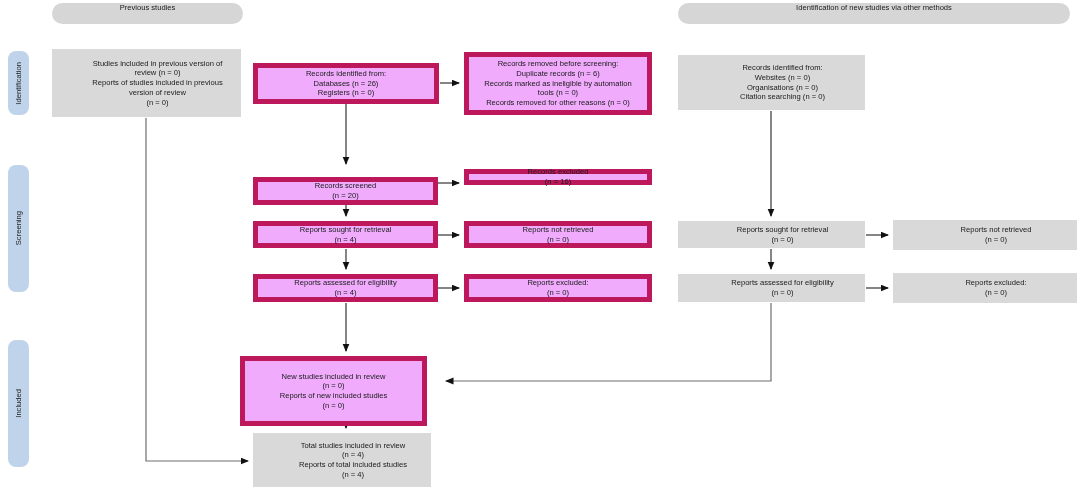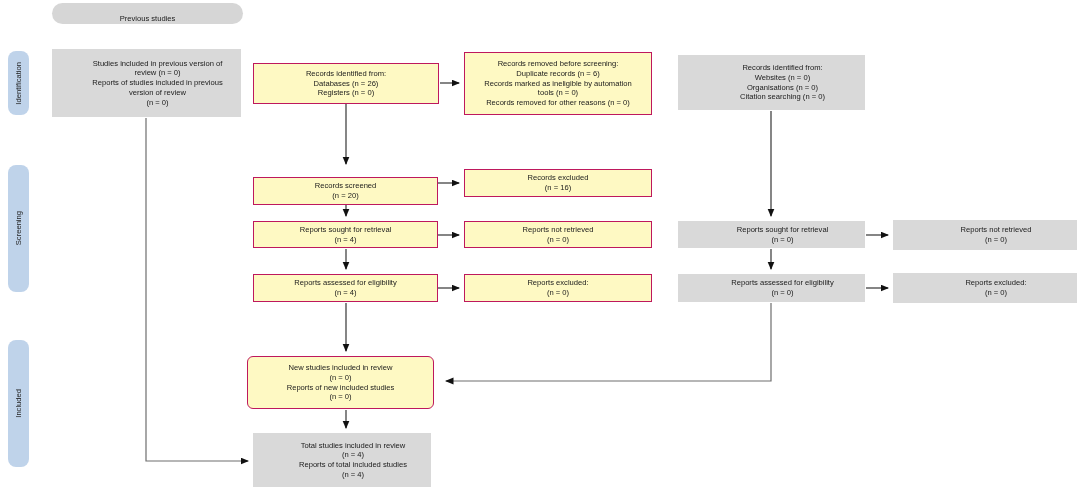--- a/index.html
+++ b/index.html
@@ -2,38 +2,38 @@
 <html><head>
 <meta charset="utf-8">
 <style>
   html,body{margin:0;padding:0;background:#ffffff;}
   #stage{
     position:relative;width:1080px;height:491px;background:#ffffff;
     font-family:"Liberation Sans","DejaVu Sans",sans-serif;
     font-size:7.6px;line-height:1.28;color:#1a1a1a;overflow:hidden;
   }
   .hdr{
-    position:absolute;display:flex;align-items:flex-end;justify-content:center;
+    position:absolute;display:flex;align-items:flex-start;justify-content:center;
     border-radius:11px;text-align:center;
   }
   .hdr-gray{background:var(--header-gray,#d6d6d6);}
   .hdr-yellow{background:var(--yellow,#fdc120);}
   .stage-label{
     position:absolute;background:var(--stage-blue,#bfd3ea);border-radius:8px;
     display:flex;align-items:center;justify-content:center;
   }
   .stage-label span{
     writing-mode:vertical-rl;transform:rotate(180deg);
     white-space:nowrap;color:#222;
   }
   .box{
     position:absolute;display:flex;align-items:center;justify-content:center;
     text-align:center;box-sizing:border-box;padding:1px 2px;
   }
-  .box-white{background:#fef9c3;border:1px solid #be185d;}
+  .box-white{background:#f0abfc;border:5px solid #be185d;}
   .box-gray{background:var(--box-gray,#d9d9d9);border:none;padding-left:24px;}
   .box-text{white-space:pre-line;}
   svg.connectors{position:absolute;left:0;top:0;width:1080px;height:491px;pointer-events:none;}
 </style>
 </head>
 <body>
 
 <div id="stage" style="--yellow: #FDC120; --header-gray: #D6D6D6; --box-gray: #D9D9D9; --stage-blue: #BFD3EA;">
 
   <svg class="connectors">
@@ -54,20 +54,23 @@
     <path d="M771 111 V216" stroke="#222222" stroke-width="1.1" fill="none" marker-end="url(#ah)"></path>
     <path d="M866 235 H888" stroke="#222222" stroke-width="1.1" fill="none" marker-end="url(#ah)"></path>
     <path d="M771 249 V269" stroke="#222222" stroke-width="1.1" fill="none" marker-end="url(#ah)"></path>
     <path d="M866 288 H888" stroke="#222222" stroke-width="1.1" fill="none" marker-end="url(#ah)"></path>
     <path d="M771 303 V381 H446" stroke="#6e6e6e" stroke-width="1.2" fill="none" marker-end="url(#ah)"></path>
     <path d="M146 118 V461 H248" stroke="#6e6e6e" stroke-width="1.2" fill="none" marker-end="url(#ah)"></path>
   </svg>
 
   <div class="hdr hdr-gray" style="left:52px;top:3px;width:191px;height:21px;">
     <span>Previous studies</span>
+  </div>
+  <div class="hdr hdr-gray" style="left:678px;top:3px;width:392px;height:21px;">
+    <span>Identification of new studies via other methods</span>
   </div>
 
   <div class="stage-label" style="left:8px;top:51px;width:21px;height:64px;">
     <span>Identification</span>
   </div>
   <div class="stage-label" style="left:8px;top:165px;width:21px;height:127px;">
     <span>Screening</span>
   </div>
   <div class="stage-label" style="left:8px;top:340px;width:21px;height:127px;">
     <span>Included</span>
@@ -90,41 +93,41 @@
     <div class="box-text">Records removed before screening:
 Duplicate records (n = 6)
 Records marked as ineligible by automation
 tools (n = 0)
 Records removed for other reasons (n = 0)</div>
   </div>
   <div class="box box-white" style="left:253px;top:169px;width:185px;height:28px;margin-top:8px;">
     <div class="box-text">Records screened
 (n = 20)</div>
   </div>
-  <div class="box box-white" style="left:464px;top:169px;width:188px;height:28px;">
+  <div class="box box-white" style="left:464px;top:169px;width:188px;height:16px;">
     <div class="box-text">Records excluded
 (n = 16)</div>
   </div>
   <div class="box box-white" style="left:253px;top:221px;width:185px;height:27px;">
     <div class="box-text">Reports sought for retrieval
 (n = 4)</div>
   </div>
   <div class="box box-white" style="left:464px;top:221px;width:188px;height:27px;">
     <div class="box-text">Reports not retrieved
 (n = 0)</div>
   </div>
   <div class="box box-white" style="left:253px;top:274px;width:185px;height:28px;">
     <div class="box-text">Reports assessed for eligibility
 (n = 4)</div>
   </div>
   <div class="box box-white" style="left:464px;top:274px;width:188px;height:28px;">
     <div class="box-text">Reports excluded:
 (n = 0)</div>
   </div>
-  <div class="box box-white" style="left:247px;top:356px;width:187px;height:53px;border-radius:6px;">
+  <div class="box box-white" style="left:240px;top:356px;width:187px;height:70px;">
     <div class="box-text">New studies included in review
 (n = 0)
 Reports of new included studies
 (n = 0)</div>
   </div>
   <div class="box box-gray" style="left:253px;top:433px;width:178px;height:54px;">
     <div class="box-text">Total studies included in review
 (n = 4)
 Reports of total included studies
 (n = 4)</div>

